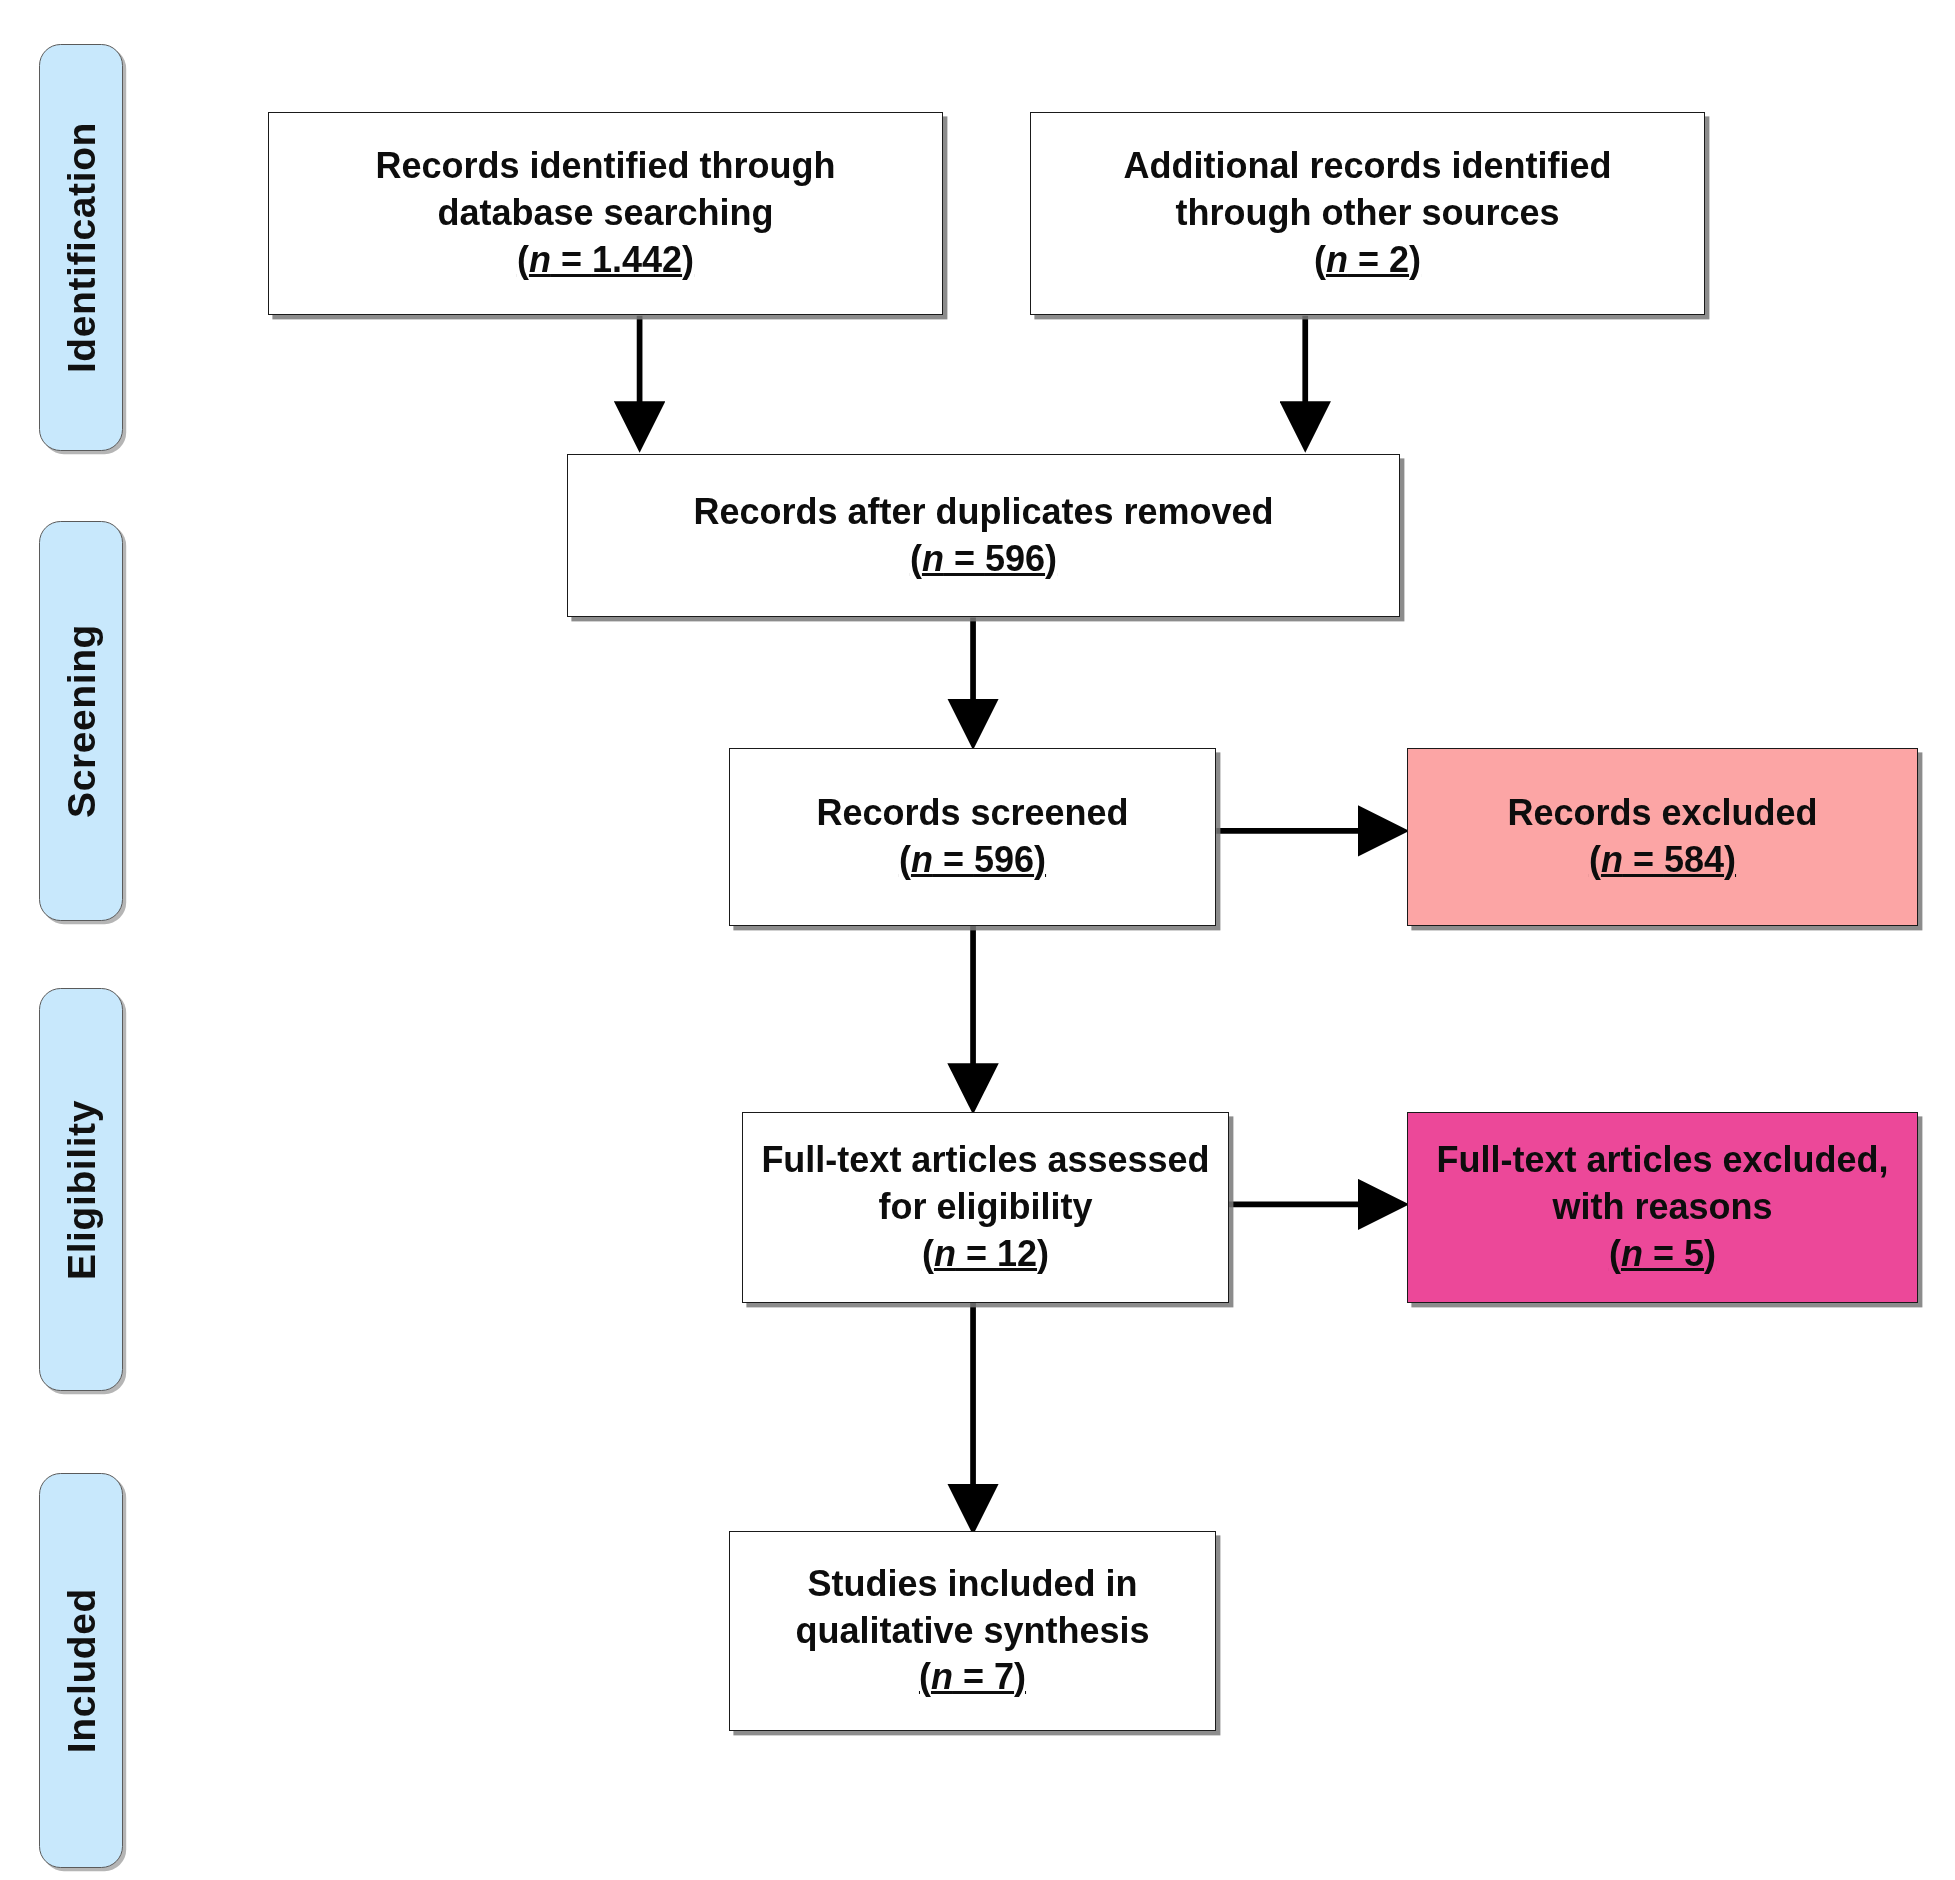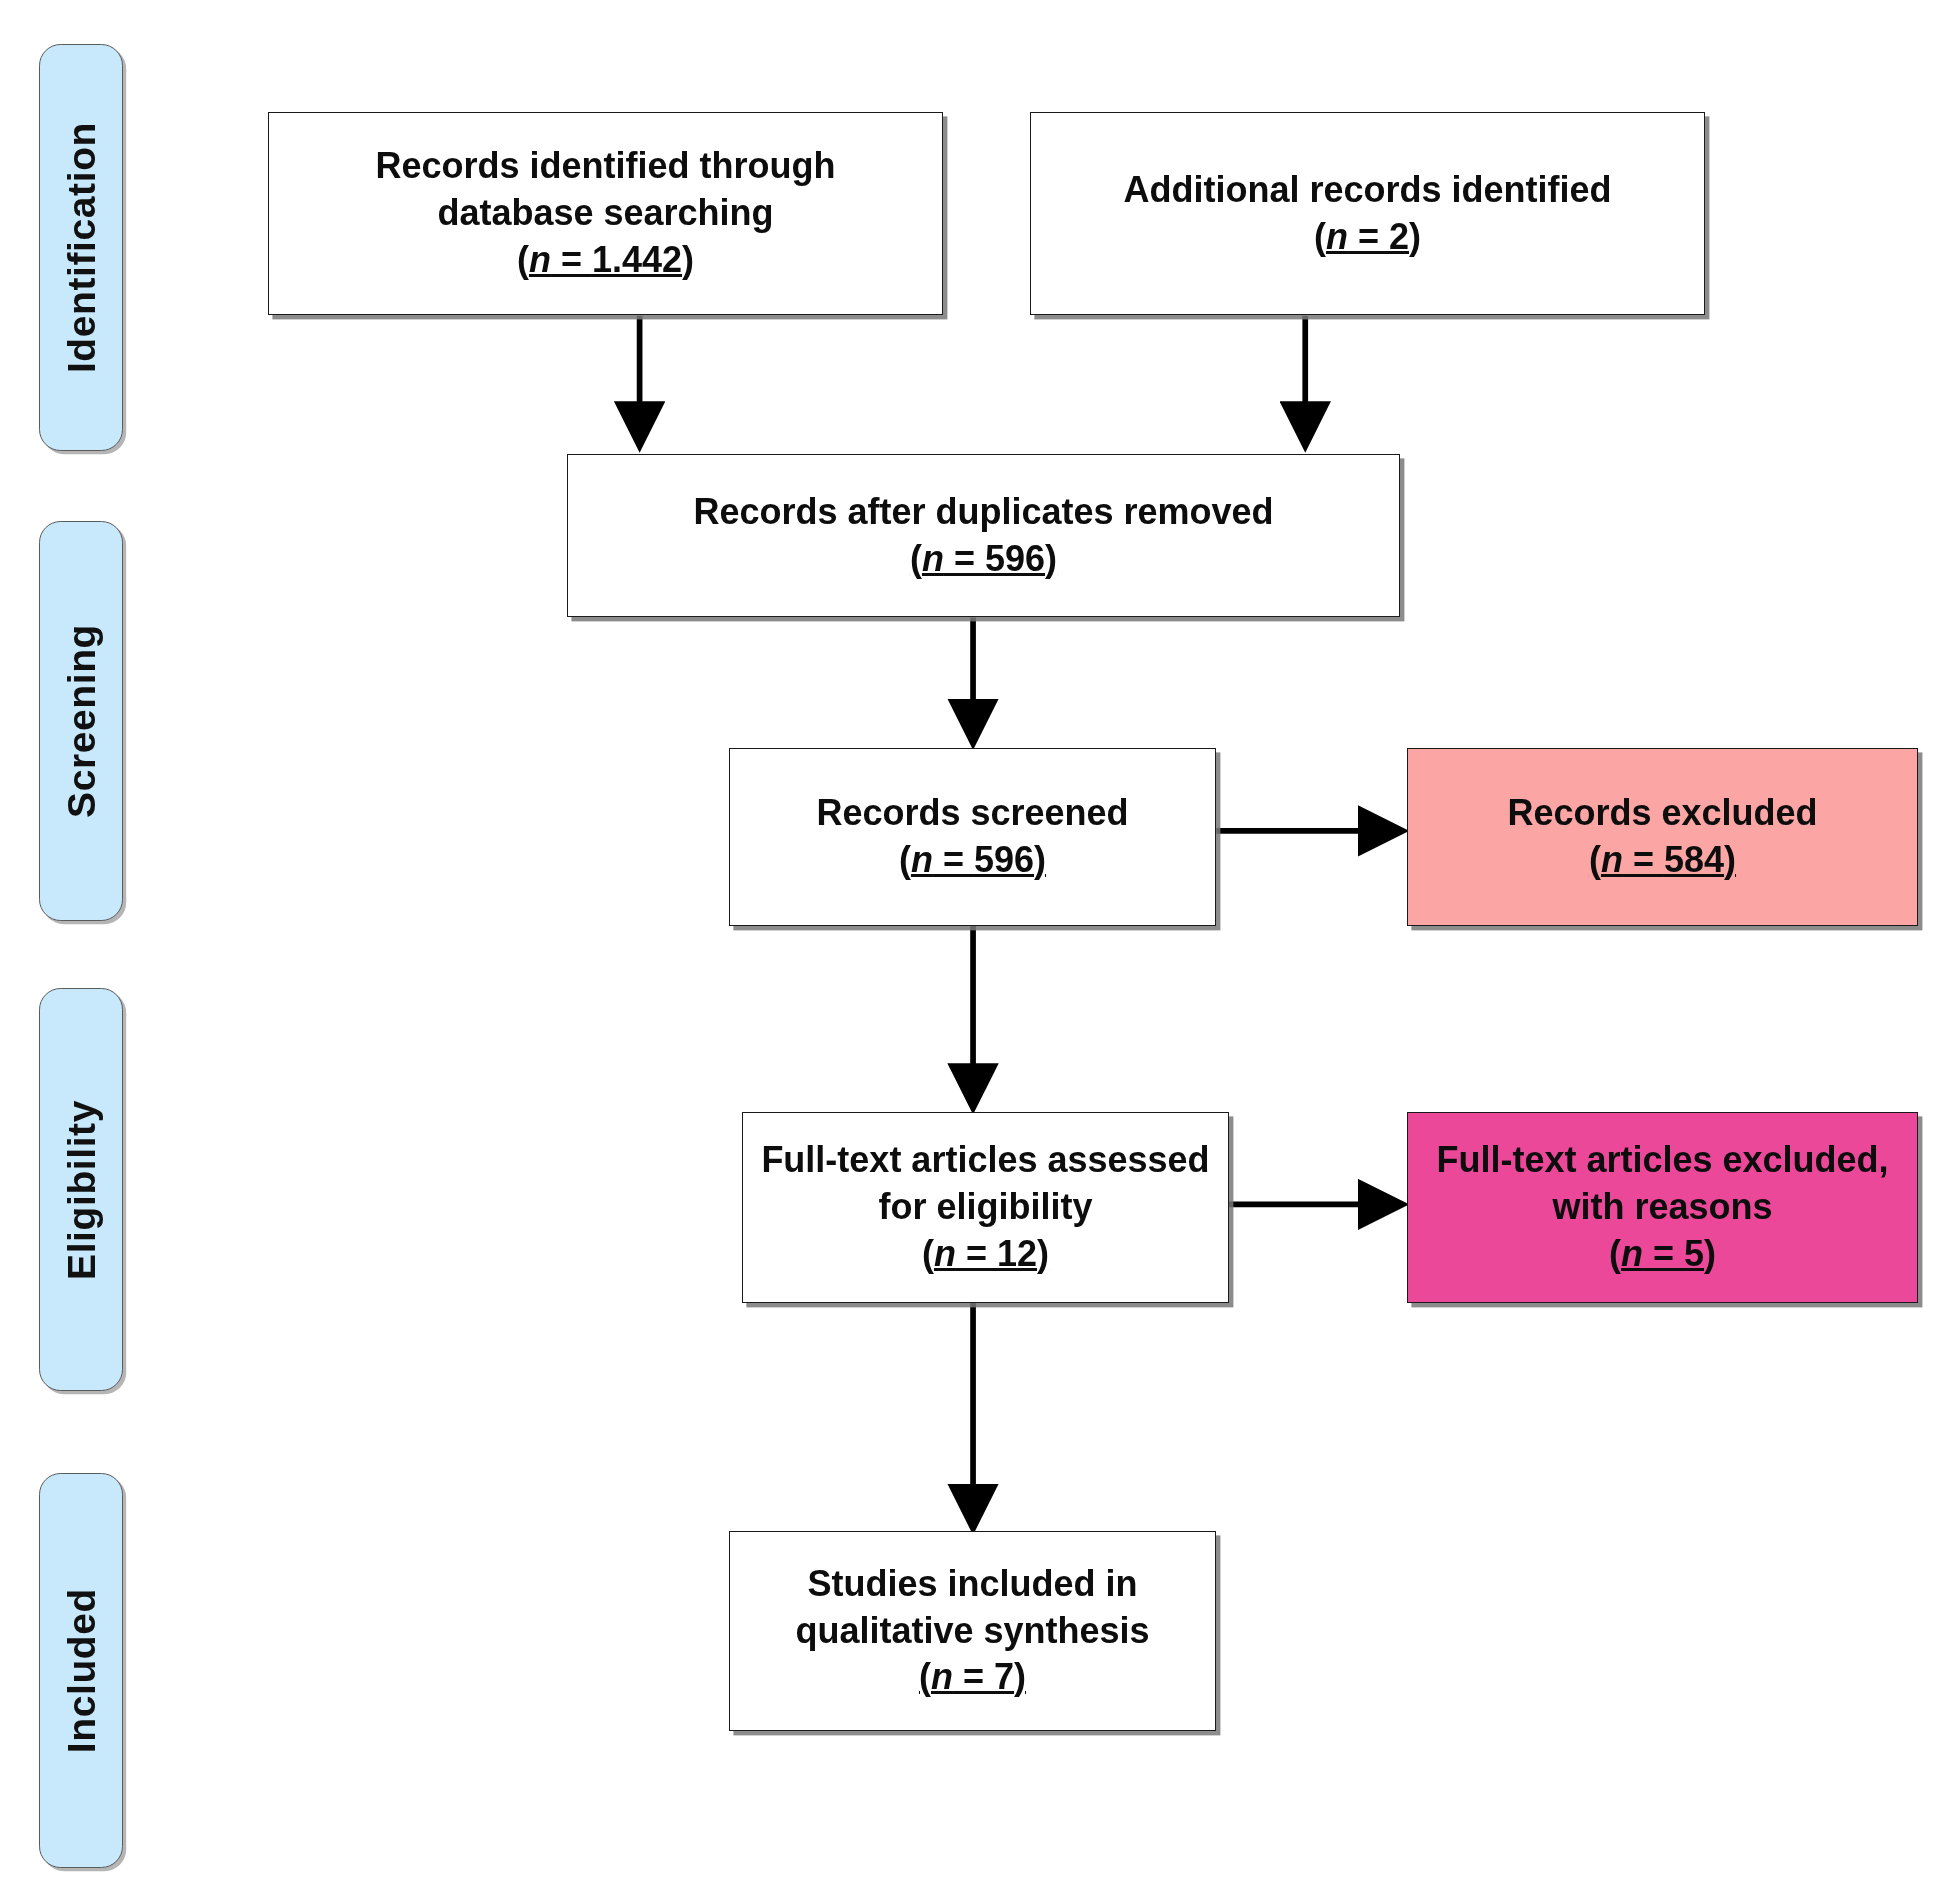--- a/index.html
+++ b/index.html
@@ -125,20 +125,21 @@
   </div>
 
   <div class="flow-box" style="left: 268px; top: 112px; width: 675px; height: 203px; border-color: rgb(26, 26, 26); background: rgb(255, 255, 255);">
     <div class="line">Records identified through</div>
     <div class="line">database searching</div>
     <div class="line count"><span>(</span><em>n</em><span> = </span><span>1.442</span><span>)</span></div>
   </div>
 
   <div class="flow-box" style="left: 1030px; top: 112px; width: 675px; height: 203px; border-color: rgb(26, 26, 26); background: rgb(255, 255, 255);">
     <div class="line">Additional records identified</div>
+    <div class="line">through other sources</div>
     <div class="line count"><span>(</span><em>n</em><span> = </span><span>2</span><span>)</span></div>
   </div>
 
   <div class="flow-box" style="left: 567px; top: 454px; width: 833px; height: 163px; border-color: rgb(26, 26, 26); background: rgb(255, 255, 255);">
     <div class="line">Records after duplicates removed</div>
     <div class="line count"><span>(</span><em>n</em><span> = </span><span>596</span><span>)</span></div>
   </div>
 
   <div class="flow-box" style="left: 729px; top: 748px; width: 487px; height: 178px; border-color: rgb(26, 26, 26); background: rgb(255, 255, 255);">
     <div class="line">Records screened</div>

